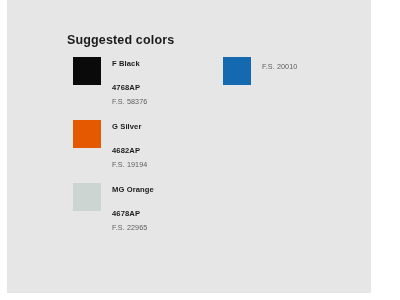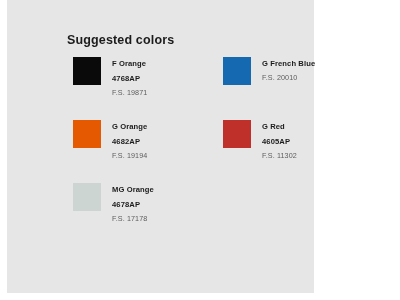--- a/index.html
+++ b/index.html
@@ -17,21 +17,21 @@
     width: 400px;
     height: 300px;
     background: #ffffff;
   }
 
   
   .panel {
     position: absolute;
     left: 7px;
     top: 0px;
-    width: 307px;
+    width: 364px;
     height: 293px;
     background: #e6e6e6;
   }
 
   .panel-title {
     position: absolute;
     left: 60px;
     top: 33px;
     font-size: 12.5px;
     font-weight: bold;
@@ -81,21 +81,21 @@
     line-height: 11px;
     letter-spacing: 0.1px;
   }
 
   .swatch-code {
     font-size: 7.6px;
     font-weight: bold;
     color: #1b1b1b;
     line-height: 11px;
     letter-spacing: 0.1px;
-    margin-top: 4px;
+    margin-top: 13px;
   }
 
   .swatch-fs {
     font-size: 7.2px;
     font-weight: normal;
     color: #5d5d5d;
     line-height: 11px;
     letter-spacing: 0.1px;
     margin-top: 3px;
   }
@@ -108,66 +108,57 @@
 
     <div class="panel-title">Suggested colors</div>
 
     <div class="color-grid">
 
       <div class="color-row">
 
         <div class="color-item col-left">
           <div class="swatch" style="background-color: rgb(10, 10, 10);"></div>
           <div class="swatch-meta">
-            <div class="swatch-name">F Orange</div>
+            <div class="swatch-name">F Black</div>
             <div class="swatch-code">4768AP</div>
-            <div class="swatch-fs">F.S. 19871</div>
+            <div class="swatch-fs">F.S. 58376</div>
           </div>
         </div>
 
         <div class="color-item col-right">
           <div class="swatch" style="background-color: rgb(21, 105, 176);"></div>
           <div class="swatch-meta">
-            <div class="swatch-name">G French Blue</div>
             <div class="swatch-fs">F.S. 20010</div>
           </div>
         </div>
 
       </div>
 
       <div class="color-row">
 
         <div class="color-item col-left">
           <div class="swatch" style="background-color: rgb(229, 90, 0);"></div>
           <div class="swatch-meta">
-            <div class="swatch-name">G Orange</div>
+            <div class="swatch-name">G Silver</div>
             <div class="swatch-code">4682AP</div>
             <div class="swatch-fs">F.S. 19194</div>
           </div>
         </div>
 
-        <div class="color-item col-right">
-          <div class="swatch" style="background-color: rgb(192, 48, 43);"></div>
-          <div class="swatch-meta">
-            <div class="swatch-name">G Red</div>
-            <div class="swatch-code">4605AP</div>
-            <div class="swatch-fs">F.S. 11302</div>
-          </div>
-        </div>
 
       </div>
 
       <div class="color-row">
 
         <div class="color-item col-left">
           <div class="swatch" style="background-color: rgb(205, 213, 211);"></div>
           <div class="swatch-meta">
             <div class="swatch-name">MG Orange</div>
             <div class="swatch-code">4678AP</div>
-            <div class="swatch-fs">F.S. 17178</div>
+            <div class="swatch-fs">F.S. 22965</div>
           </div>
         </div>
 
       </div>
 
     </div>
   </div>
 </div>
 
 </body></html>

